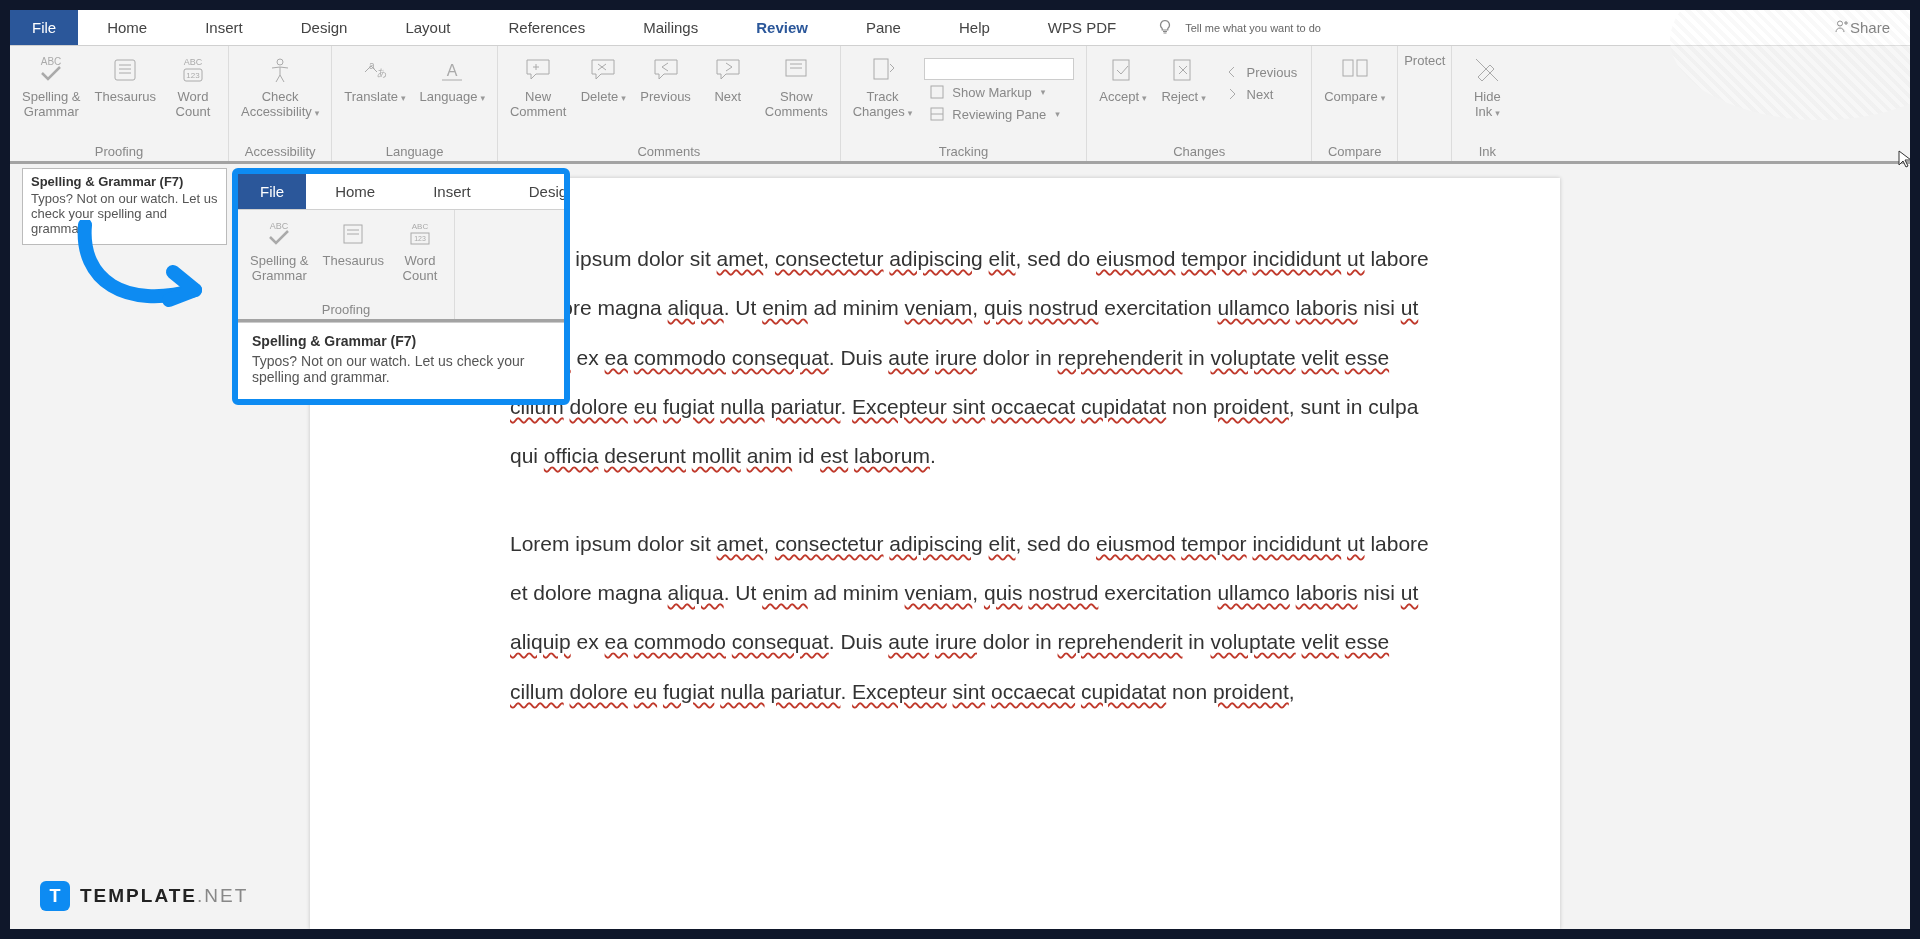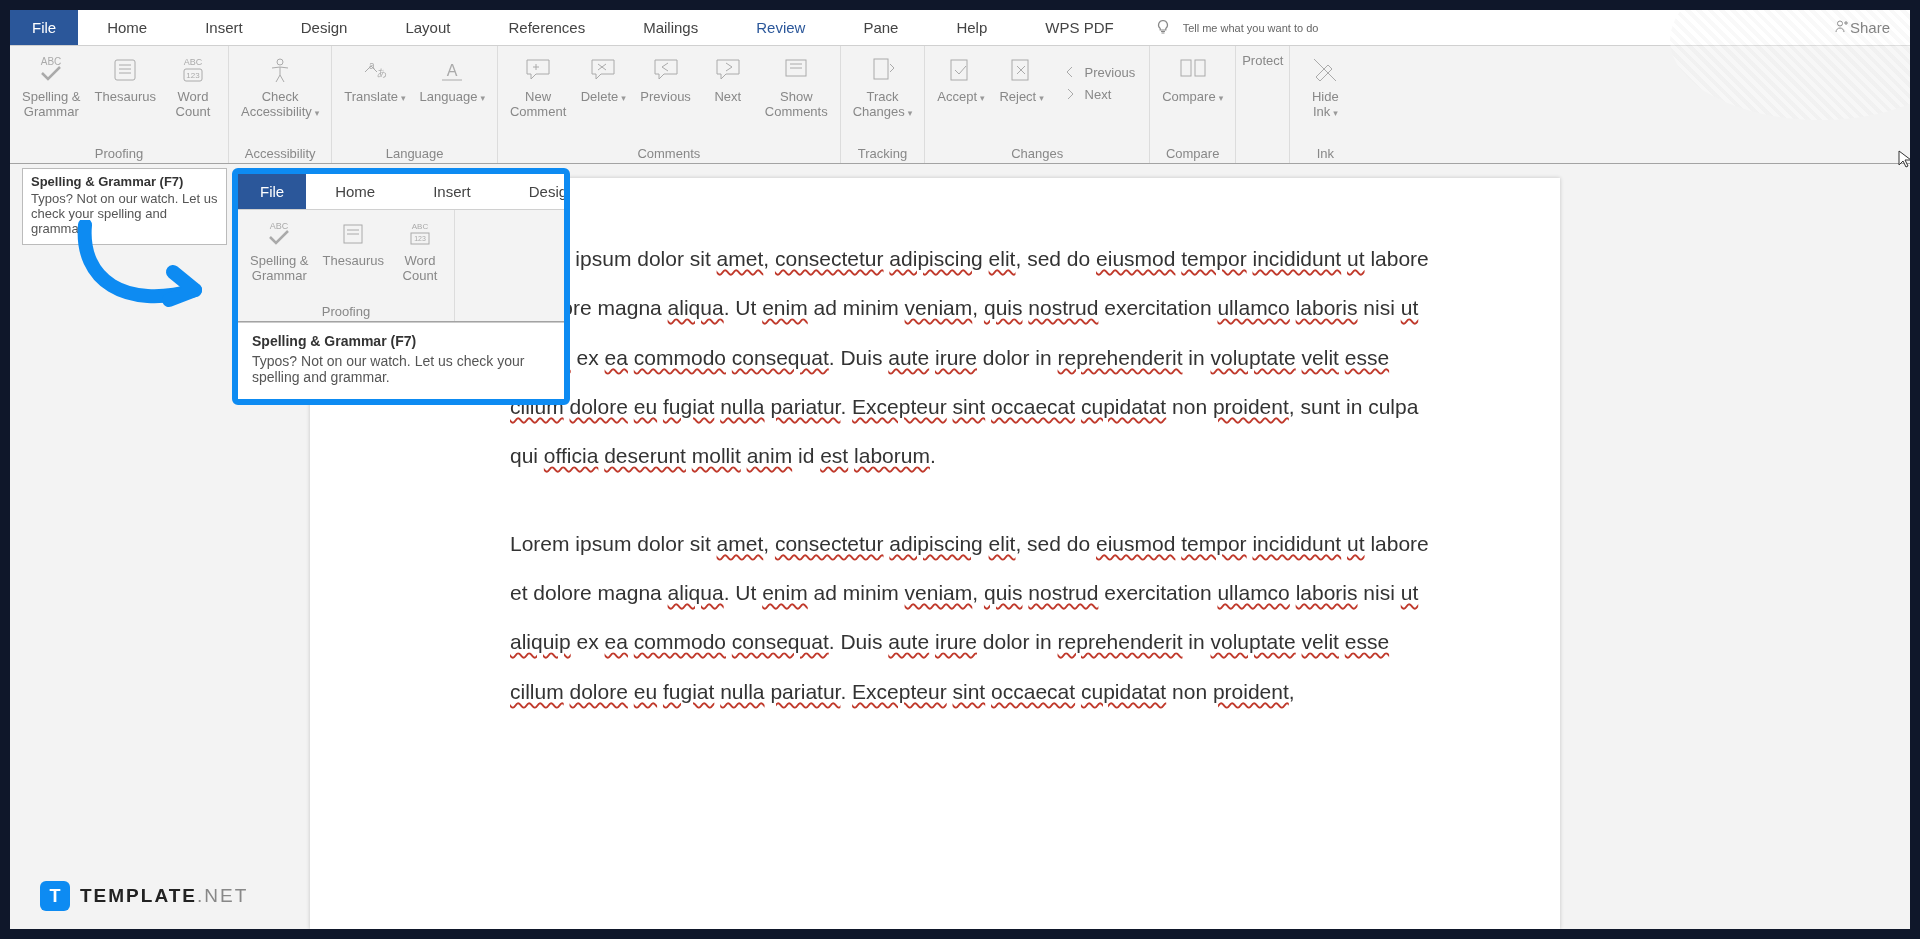--- a/index.html
+++ b/index.html
@@ -45,21 +45,21 @@
     cursor: pointer;
     font-size: 15px;
   }
   .tab.file {
     background: #2b579a;
     color: #fff;
     padding: 0 22px;
   }
   .tab.active {
     color: #2b579a;
-    font-weight: 400;
+    font-weight: 700;
   }
   .tell-me {
     display: flex;
     align-items: center;
     color: #666;
     gap: 12px;
     padding: 0 12px;
     font-size: 11px;
   }
   .bulb-icon svg { width: 16px; height: 16px; }
@@ -70,21 +70,21 @@
     gap: 0;
     color: #444;
     font-size: 15px;
     padding: 0 8px;
     cursor: pointer;
   }
   
   .ribbon {
     display: flex;
     background: #f3f3f3;
-    border-bottom: 1px solid #a3a3a3;
+    border-bottom: 3px solid #a3a3a3;
     height: 118px;
   }
   .group {
     display: flex;
     flex-direction: column;
     border-right: 1px solid #dcdcdc;
     padding: 4px 6px 0 6px;
   }
   .group-buttons {
     display: flex;
@@ -443,20 +443,40 @@
           <div class="rbtn">
             <div class="icon-slot">
                 <svg width="32" height="32" viewBox="0 0 32 32">
                   <rect x="7" y="5" width="14" height="20" fill="none" stroke="#aaa"></rect>
                   <path d="M23 10l4 4-4 4" stroke="#aaa" fill="none"></path>
                 </svg>
               </div>
             <span class="lbl drop-caret" style="white-space:pre-line">Track
 Changes</span>
           </div>
+          <div class="small-stack" style="min-width:160px; padding-top:8px;">
+            <div class="small-row" style="border:1px solid #ccc; padding:2px 6px; height:22px; width:150px; background:#fff;"></div>
+            <div class="small-row drop-caret">
+              <span class="sicon">
+                  <svg width="16" height="16" viewBox="0 0 16 16">
+                    <rect x="2" y="2" width="12" height="12" fill="none" stroke="#aaa"></rect>
+                  </svg>
+                </span>
+              <span>Show Markup</span>
+            </div>
+            <div class="small-row drop-caret">
+              <span class="sicon">
+                  <svg width="16" height="16" viewBox="0 0 16 16">
+                    <rect x="2" y="2" width="12" height="12" fill="none" stroke="#aaa"></rect>
+                    <line x1="2" y1="8" x2="14" y2="8" stroke="#aaa"></line>
+                  </svg>
+                </span>
+              <span>Reviewing Pane</span>
+            </div>
+          </div>
         </div>
         <div class="group-label">Tracking</div>
       </div>
 
       <div class="group">
         <div class="group-buttons">
           <div class="rbtn">
             <div class="icon-slot">
                 <svg width="30" height="30" viewBox="0 0 30 30">
                   <rect x="5" y="5" width="16" height="20" fill="none" stroke="#aaa"></rect>

